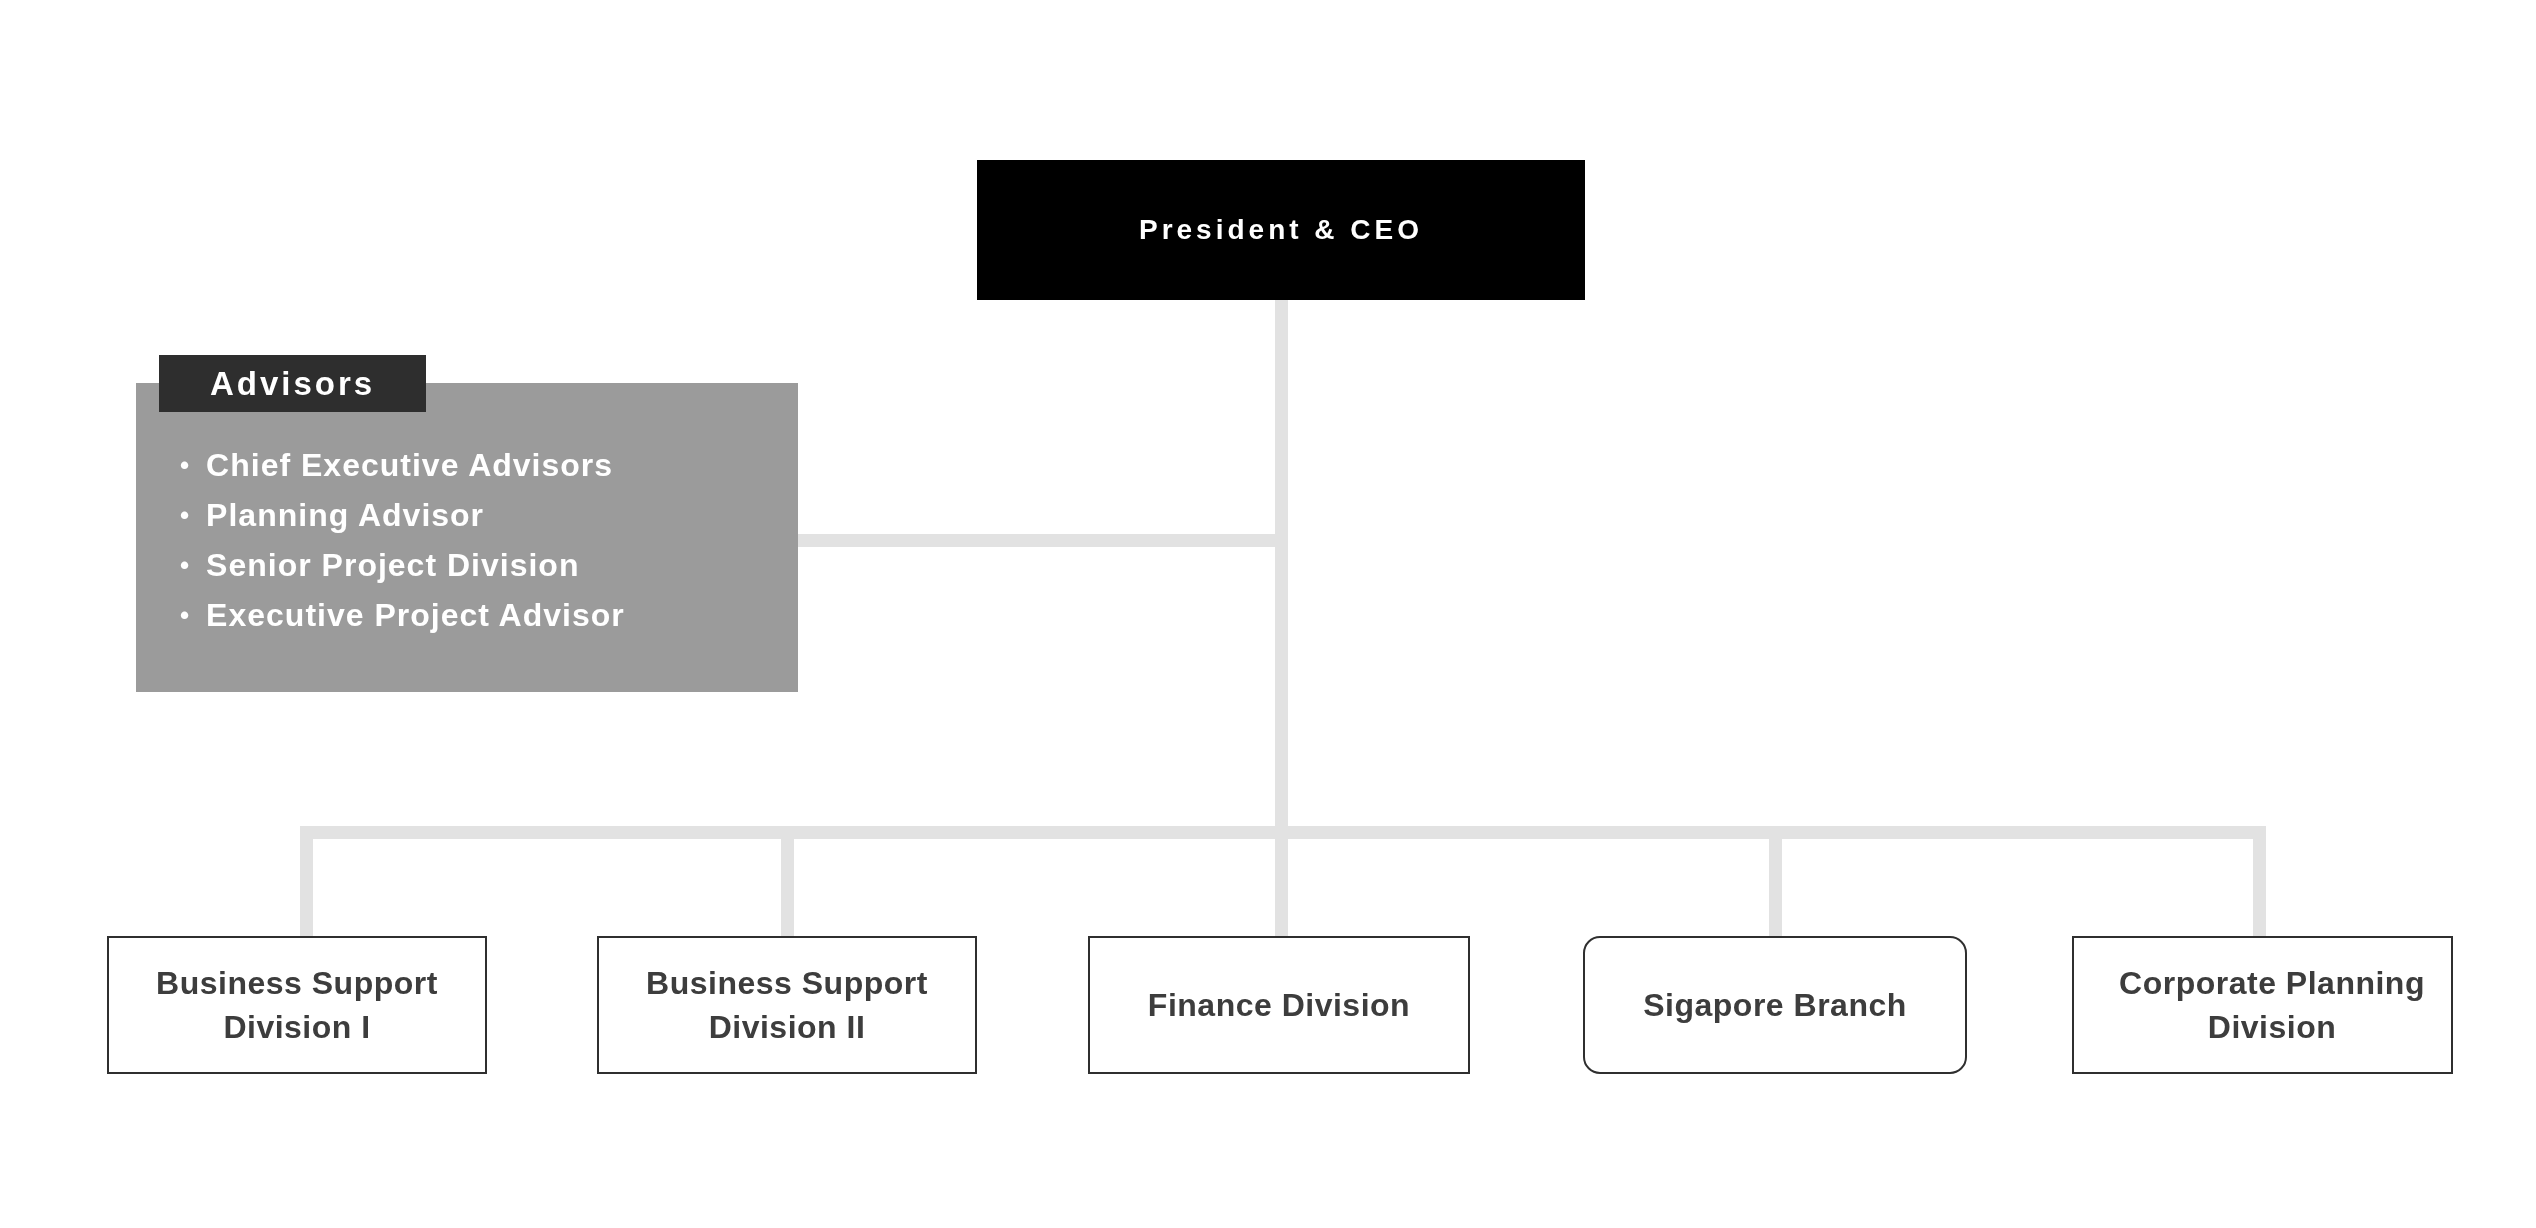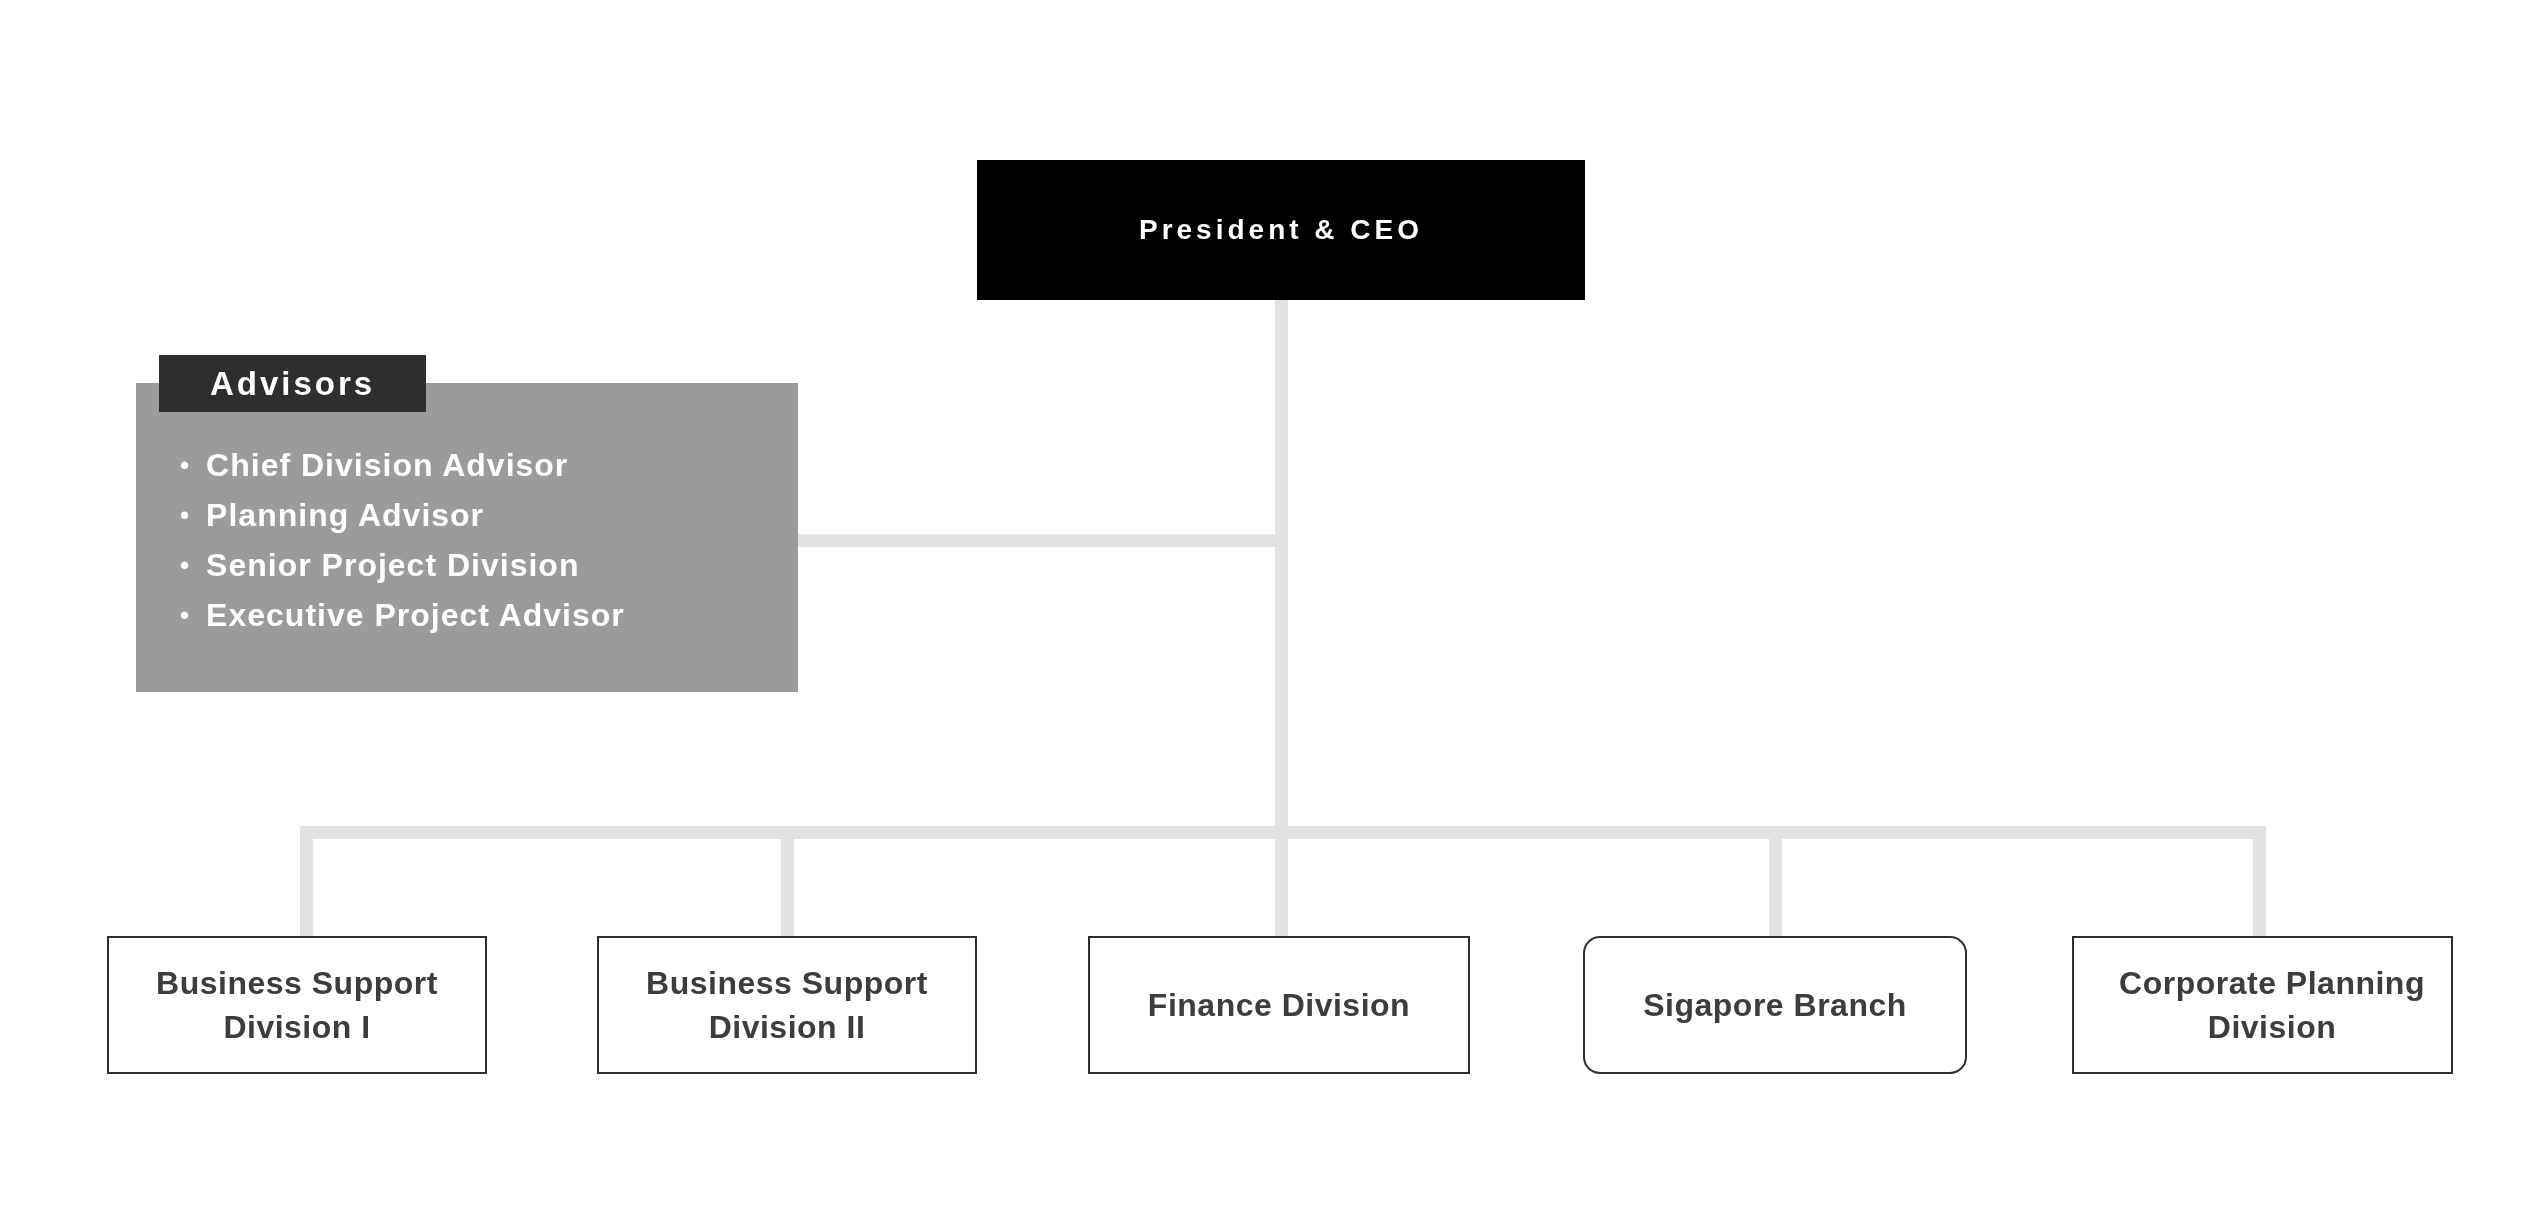--- a/index.html
+++ b/index.html
@@ -133,21 +133,21 @@
     <span>President &amp; CEO</span>
   </div>
 
   <div class="advisors-box">
     <div class="advisors-tab">
       <span>Advisors</span>
     </div>
     <ul class="advisors-list">
       <li>
         <span class="bullet">•</span>
-        <span>Chief Division Advisor</span>
+        <span>Chief Executive Advisors</span>
       </li>
       <li>
         <span class="bullet">•</span>
         <span>Planning Advisor</span>
       </li>
       <li>
         <span class="bullet">•</span>
         <span>Senior Project Division</span>
       </li>
       <li>

